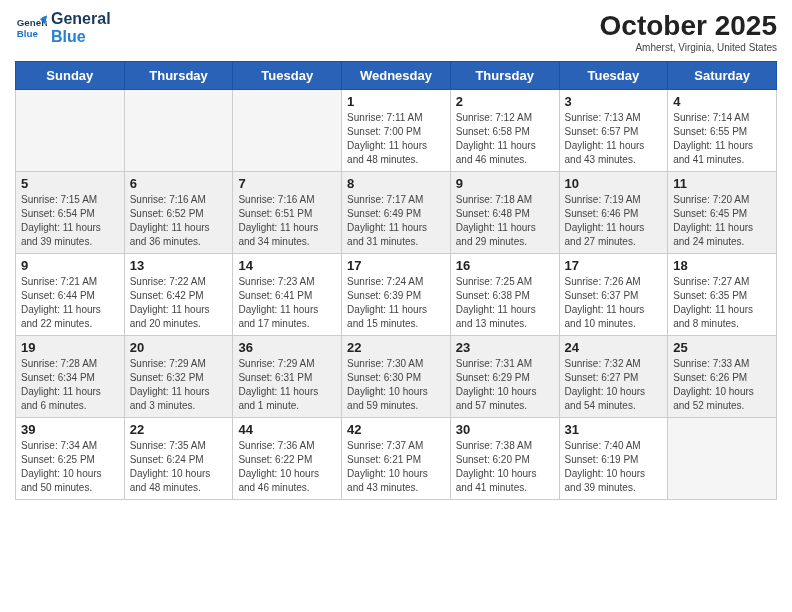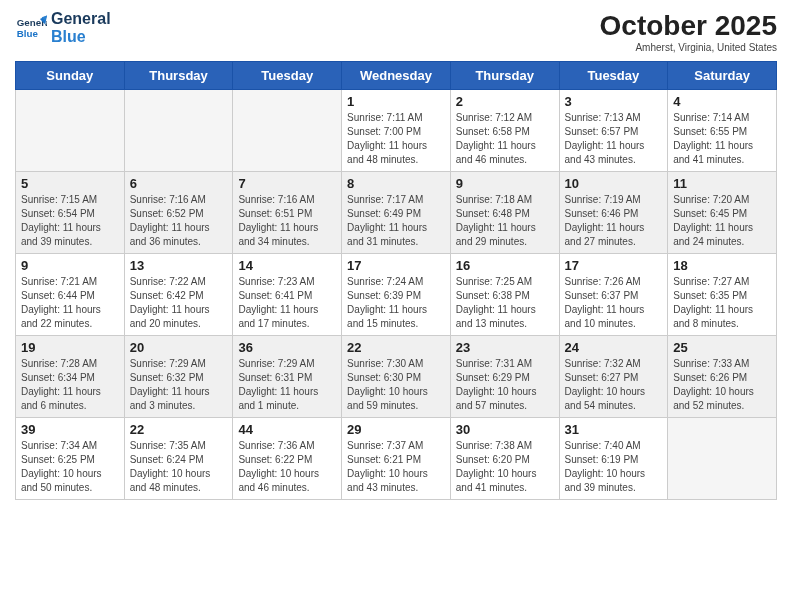--- a/index.html
+++ b/index.html
@@ -240,21 +240,21 @@
           </td>
           <td>
             <span class="day-num">22</span>
             <div class="day-info">Sunrise: 7:35 AM<br>Sunset: 6:24 PM<br>Daylight: 10 hours and 48 minutes.</div>
           </td>
           <td>
             <span class="day-num">44</span>
             <div class="day-info">Sunrise: 7:36 AM<br>Sunset: 6:22 PM<br>Daylight: 10 hours and 46 minutes.</div>
           </td>
           <td>
-            <span class="day-num">29</span>
+            <span class="day-num">42</span>
             <div class="day-info">Sunrise: 7:37 AM<br>Sunset: 6:21 PM<br>Daylight: 10 hours and 43 minutes.</div>
           </td>
           <td>
             <span class="day-num">30</span>
             <div class="day-info">Sunrise: 7:38 AM<br>Sunset: 6:20 PM<br>Daylight: 10 hours and 41 minutes.</div>
           </td>
           <td>
             <span class="day-num">31</span>
             <div class="day-info">Sunrise: 7:40 AM<br>Sunset: 6:19 PM<br>Daylight: 10 hours and 39 minutes.</div>
           </td>

